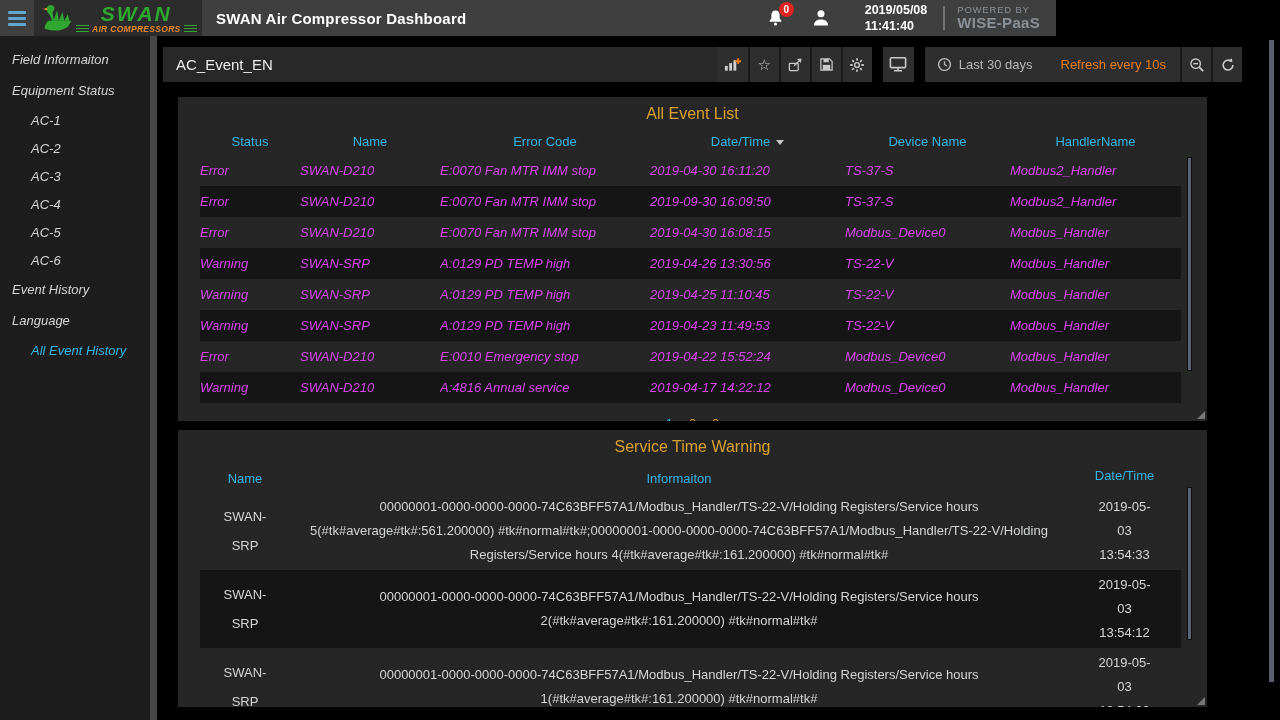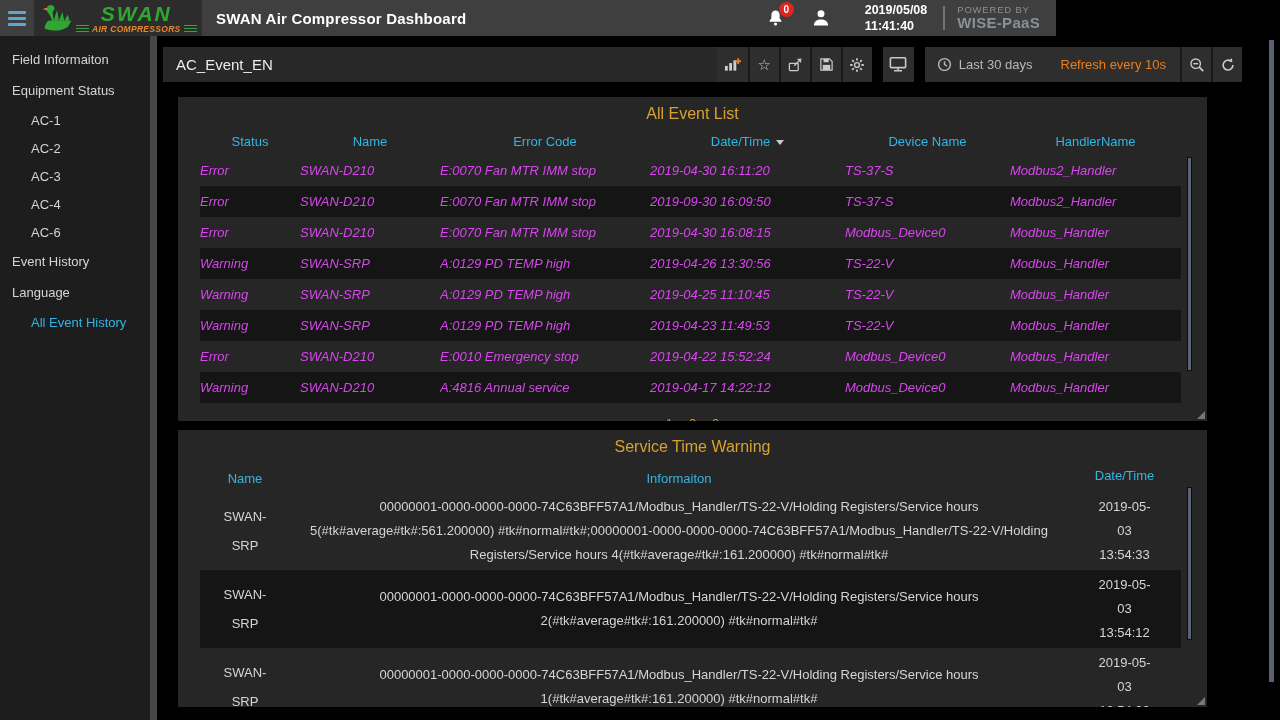--- a/index.html
+++ b/index.html
@@ -24,21 +24,21 @@
   .notif-badge { position:absolute; top:-6px; right:-9px; min-width:15px; height:15px; background:#e02424; border-radius:50%; color:#fff; font-size:10px; font-weight:bold; display:flex; align-items:center; justify-content:center; padding:0 2px; }
   .user-wrap { margin-right:34px; cursor:pointer; }
   .datetime { font-size:12.5px; font-weight:bold; color:#fff; line-height:1.3; margin-right:16px; }
   .hdr-divider { width:2px; height:24px; background:#8a9097; opacity:.65; margin-right:12px; }
   .powered { display:flex; flex-direction:column; line-height:1.05; }
   .powered-by { font-size:9.5px; color:#8a9097; letter-spacing:.8px; }
   .powered-brand { font-size:15px; font-weight:bold; color:#8a9097; letter-spacing:.3px; }
 
   
   .sidebar { position:absolute; top:36px; left:0; width:150px; bottom:0; background:#1d1d1d; padding-top:8px; }
-  .side-item { font-size:13px; color:#d5d5d5; padding:8px 4px 8px 12px; cursor:pointer; white-space:nowrap; }
+  .side-item { font-size:13px; color:#d5d5d5; padding:8px 4px 8px 12px; cursor:pointer; white-space:nowrap;font-style:italic; }
   .side-item.sub { padding:6.5px 4px 6.5px 31px; }
   .side-item.active { color:#33b5e5; }
   .side-scrollbar { position:absolute; top:36px; left:150px; width:7px; bottom:0; background:#242424; }
   .side-scrollbar .thumb { width:7px; height:100%; background:#474747; }
 
   
   .toolbar { position:absolute; left:163px; top:47px; width:1079px; height:35px; background:#282828; display:flex; align-items:center; }
   .dash-name { margin-left:13px; font-size:15px; color:#ececec; }
   .tb-right { margin-left:auto; display:flex; align-items:center; height:100%; }
   .tb-group { display:flex; height:100%; align-items:center; background:#2e2e2e; }
@@ -134,20 +134,21 @@
   </div>
 </div>
 
 <div class="sidebar">
   <div class="side-item">Field Informaiton</div>
   <div class="side-item">Equipment Status</div>
   <div class="side-item sub">AC-1</div>
   <div class="side-item sub">AC-2</div>
   <div class="side-item sub">AC-3</div>
   <div class="side-item sub">AC-4</div>
+  <div class="side-item sub">AC-5</div>
   <div class="side-item sub">AC-6</div>
   <div class="side-item">Event History</div>
   <div class="side-item">Language</div>
   <div class="side-item sub active">All Event History</div>
 </div>
 <div class="side-scrollbar">
     <div class="thumb"></div>
   </div>
 
 <div class="toolbar">

